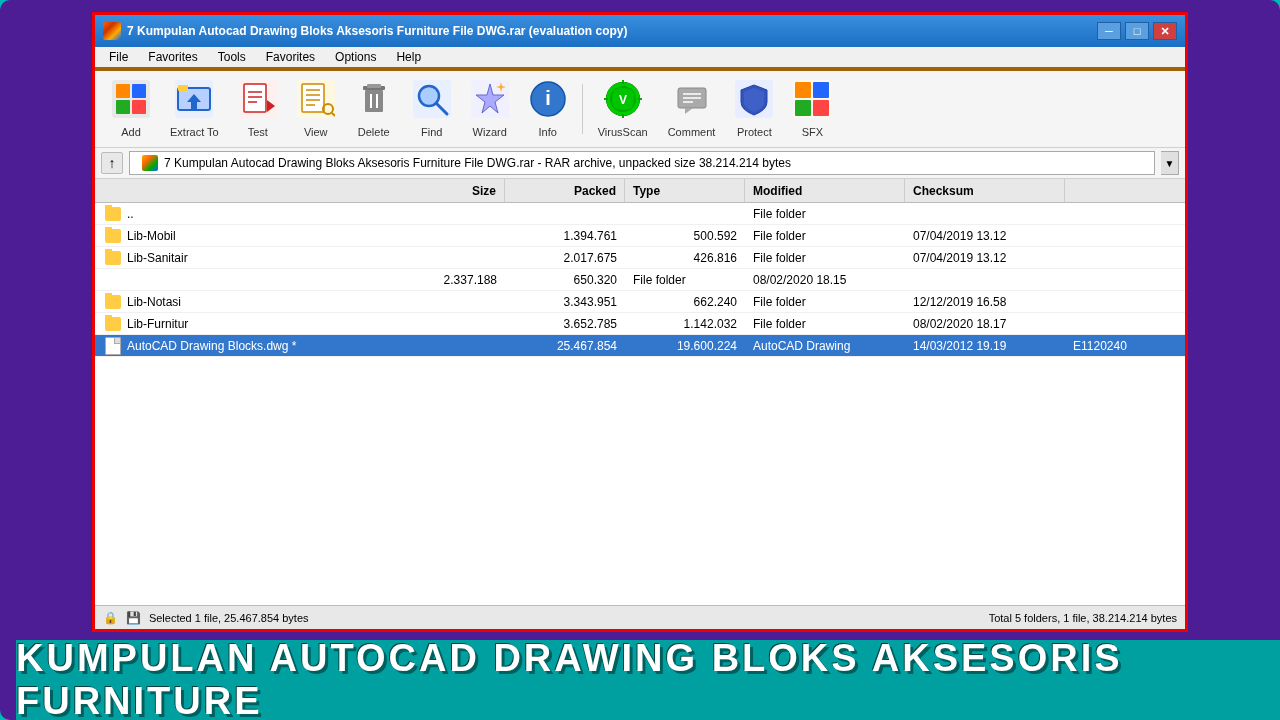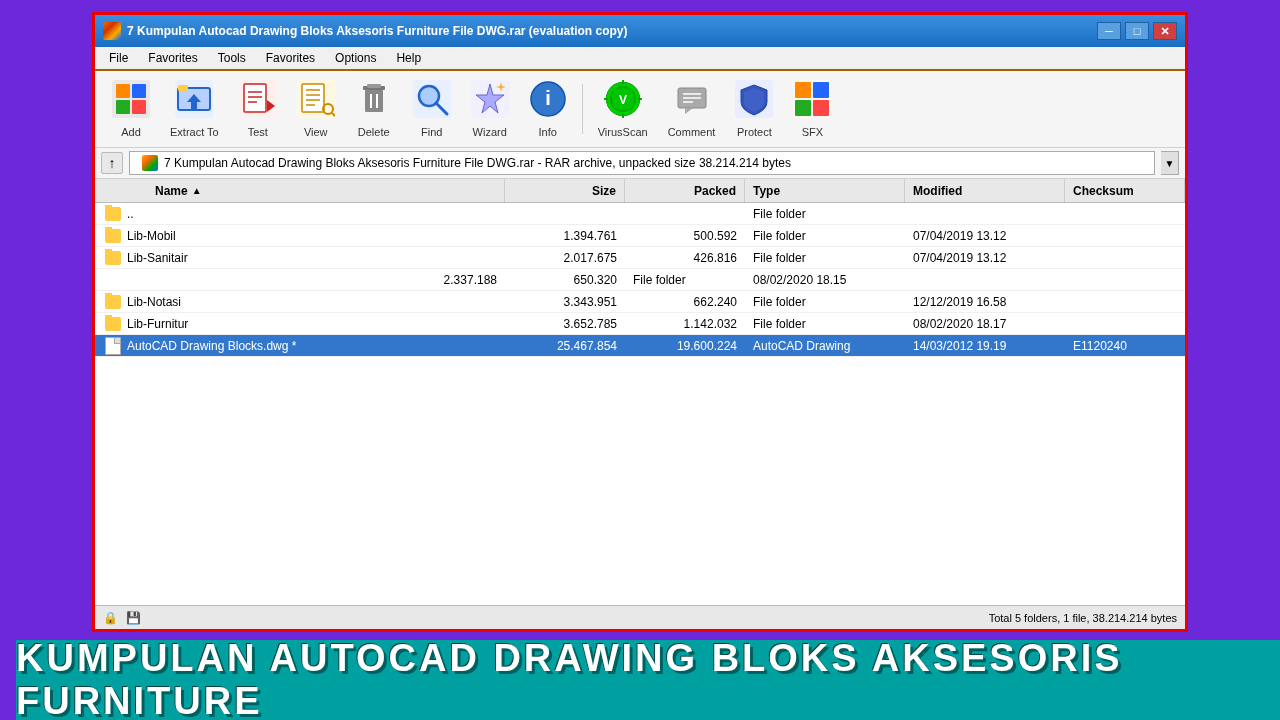--- a/index.html
+++ b/index.html
@@ -7,22 +7,23 @@
       width: 1280px;
       height: 720px;
       background: #00b8b8;
       font-family: 'Segoe UI', Tahoma, sans-serif;
       overflow: hidden;
     }
 
     .outer-bg {
       width: 1280px;
       height: 720px;
-      background: #6d28d9;
+      background: #4c1d95;
       position: relative;
+      border-radius: 10px;
     }
 
     .window {
       position: absolute;
       top: 12px;
       left: 92px;
       width: 1096px;
       height: 620px;
       background: #f0f0f0;
       border: 3px solid #e00;
@@ -71,21 +72,21 @@
     }
     .title-btn.close { background: #d04040; }
 
     
     .menu-bar {
       background: #f0f0f0;
       height: 24px;
       display: flex;
       align-items: center;
       padding: 0 4px;
-      border-bottom: 2px solid #a16207;
+      border-bottom: 4px solid #a16207;
     }
     .menu-item {
       padding: 2px 10px;
       font-size: 12px;
       cursor: pointer;
       border-radius: 2px;
     }
 
     
     .toolbar {
@@ -518,24 +519,20 @@
       <div class="address-input">
         <div class="address-icon"></div>
         <span class="address-text">7 Kumpulan Autocad Drawing Bloks Aksesoris Furniture File DWG.rar - RAR archive, unpacked size 38.214.214 bytes</span>
       </div>
       <div class="address-dropdown">▼</div>
     </div>
 
     <div class="file-list-container">
 
       <div class="file-list-header">
-        <div class="col-header name">
-          <span>Name</span>
-          <span class="sort-indicator">▲</span>
-        </div>
         <div class="col-header right">
           <span>Size</span>
         </div>
         <div class="col-header right">
           <span>Packed</span>
         </div>
         <div class="col-header">
           <span>Type</span>
         </div>
         <div class="col-header">
@@ -627,20 +624,21 @@
           <div class="file-cell">14/03/2012 19.19</div>
           <div class="file-cell">E1120240</div>
         </div>
 
       </div>
     </div>
 
     <div class="status-bar">
       <span class="status-icon">🔒</span>
       <span class="status-icon">💾</span>
+      <span class="status-text">Selected 1 file, 25.467.854 bytes</span>
       <span class="status-right">Total 5 folders, 1 file, 38.214.214 bytes</span>
     </div>
 
   </div>
 
   <div class="bottom-banner">
     <span class="banner-text">KUMPULAN AUTOCAD DRAWING BLOKS AKSESORIS FURNITURE</span>
   </div>
 
 </div>

